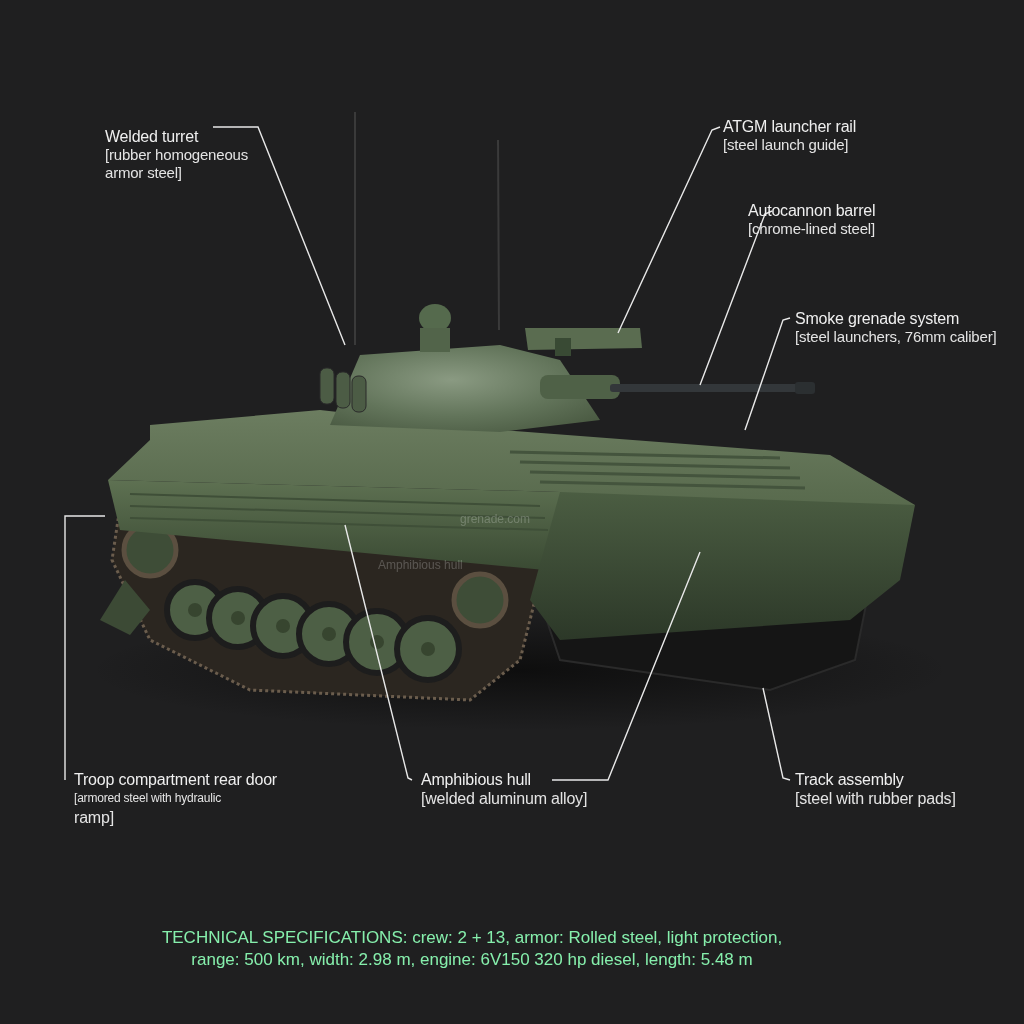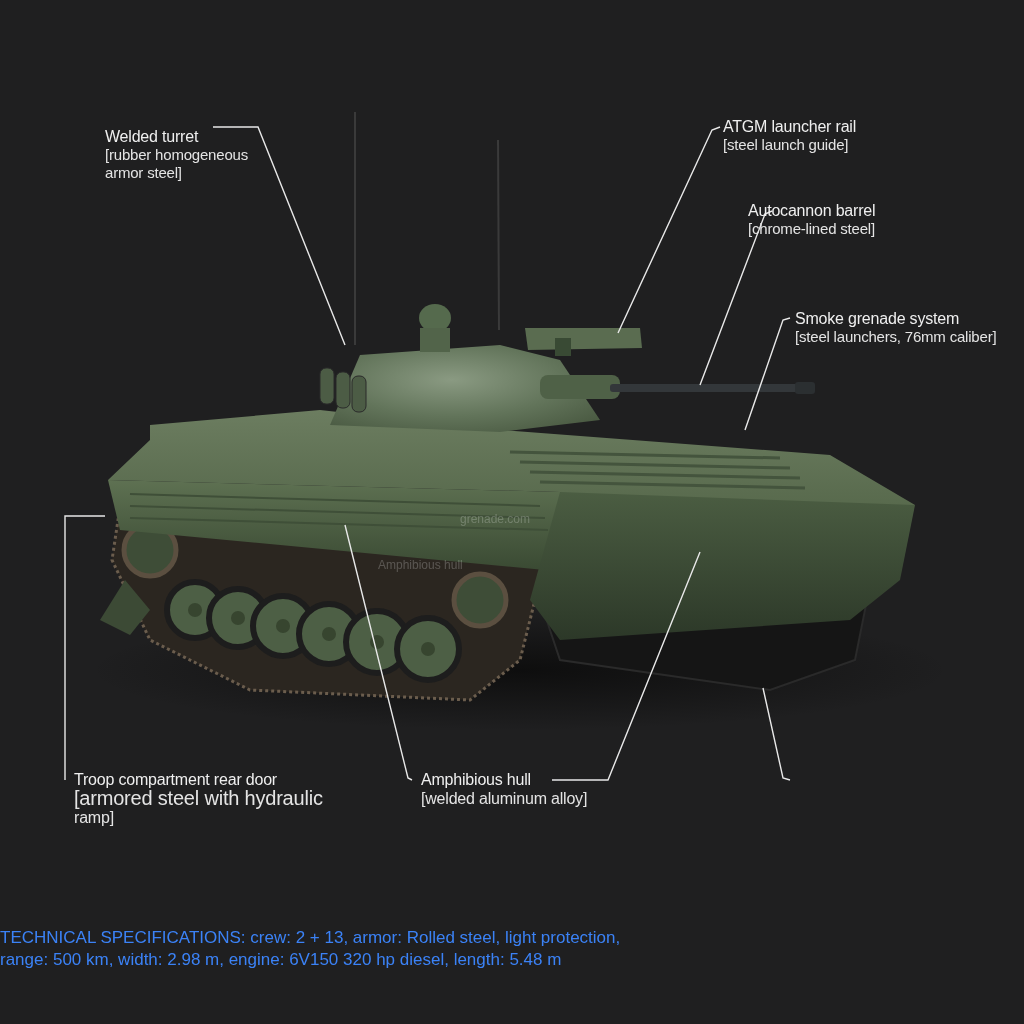--- a/index.html
+++ b/index.html
@@ -17,21 +17,21 @@
     font-size: 16px;
     line-height: 19px;
     color: #efefef;
     letter-spacing: -0.2px;
   }
   .label .title { display: block; }
   .label .sub { display: block; font-size: 15px; line-height: 18px; color: #e4e4e4; }
   .lead-svg { position: absolute; left: 0; top: 0; pointer-events: none; }
   .specs {
     position: absolute; left: 0; width: 944px; top: 927px;
-    text-align: left; font-size: 17px; line-height: 22px; color: #3b82f6;
+    text-align: center; font-size: 17px; line-height: 22px; color: #86efac;
   }
   .watermark {
     position: absolute; font-size: 12px; color: rgba(255,255,255,0.22);
   }
 </style>
 </head>
 <body>
 
 <div class="stage">
 
@@ -155,28 +155,32 @@
     <span class="sub">[chrome-lined steel]</span>
   </div>
 
   <div class="label" style="left:795px; top:309px;">
     <span class="title">Smoke grenade system</span>
     <span class="sub">[steel launchers, 76mm caliber]</span>
   </div>
 
   <div class="label" style="left:74px; top:770px;">
     <span class="title">Troop compartment rear door</span>
-    <span class="sub" style="font-size:20px;line-height:19px;">[armored steel with hydraulic</span>
+    <span class="sub" style="font-size:12px;line-height:19px;">[armored steel with hydraulic</span>
     <span class="sub" style="font-size:16px;line-height:19px;">ramp]</span>
   </div>
 
   <div class="label" style="left:421px; top:770px;">
     <span class="title">Amphibious hull</span>
     <span class="sub" style="font-size:16px;line-height:19px;">[welded aluminum alloy]</span>
   </div>
 
+  <div class="label" style="left:795px; top:770px;">
+    <span class="title">Track assembly</span>
+    <span class="sub" style="font-size:16px;line-height:19px;">[steel with rubber pads]</span>
+  </div>
 
   <div class="specs">
     <div>TECHNICAL SPECIFICATIONS: crew: 2 + 13, armor: Rolled steel, light protection,</div>
     <div>range: 500 km, width: 2.98 m, engine: 6V150 320 hp diesel, length: 5.48 m</div>
   </div>
 
 </div>
 
 </body></html>

